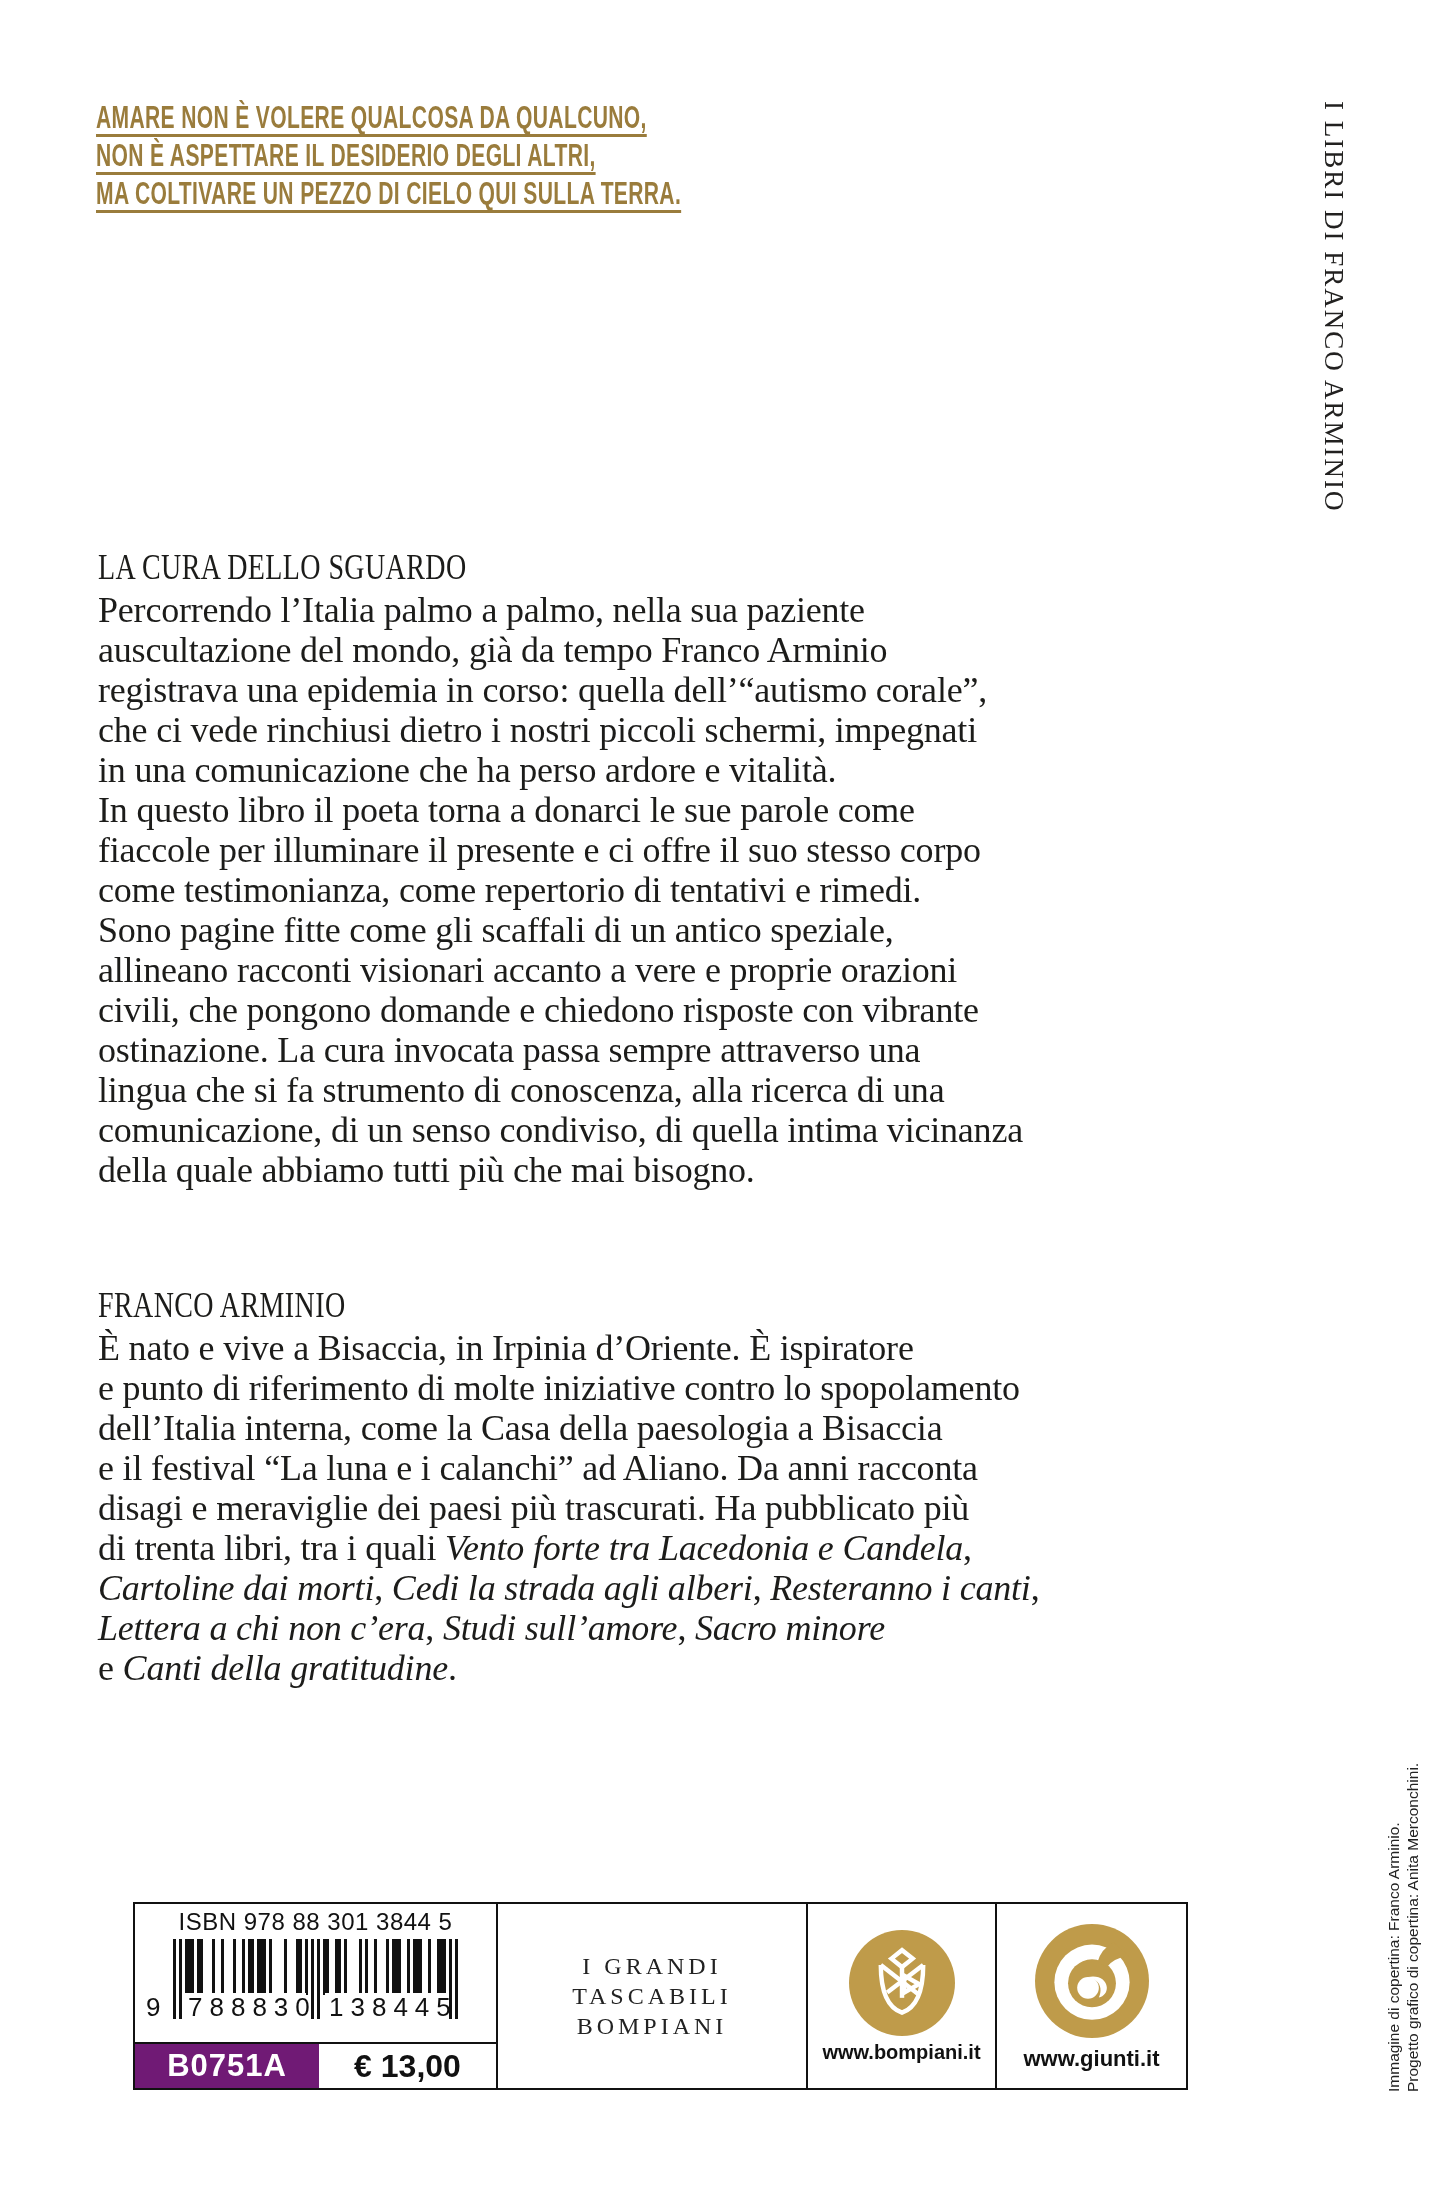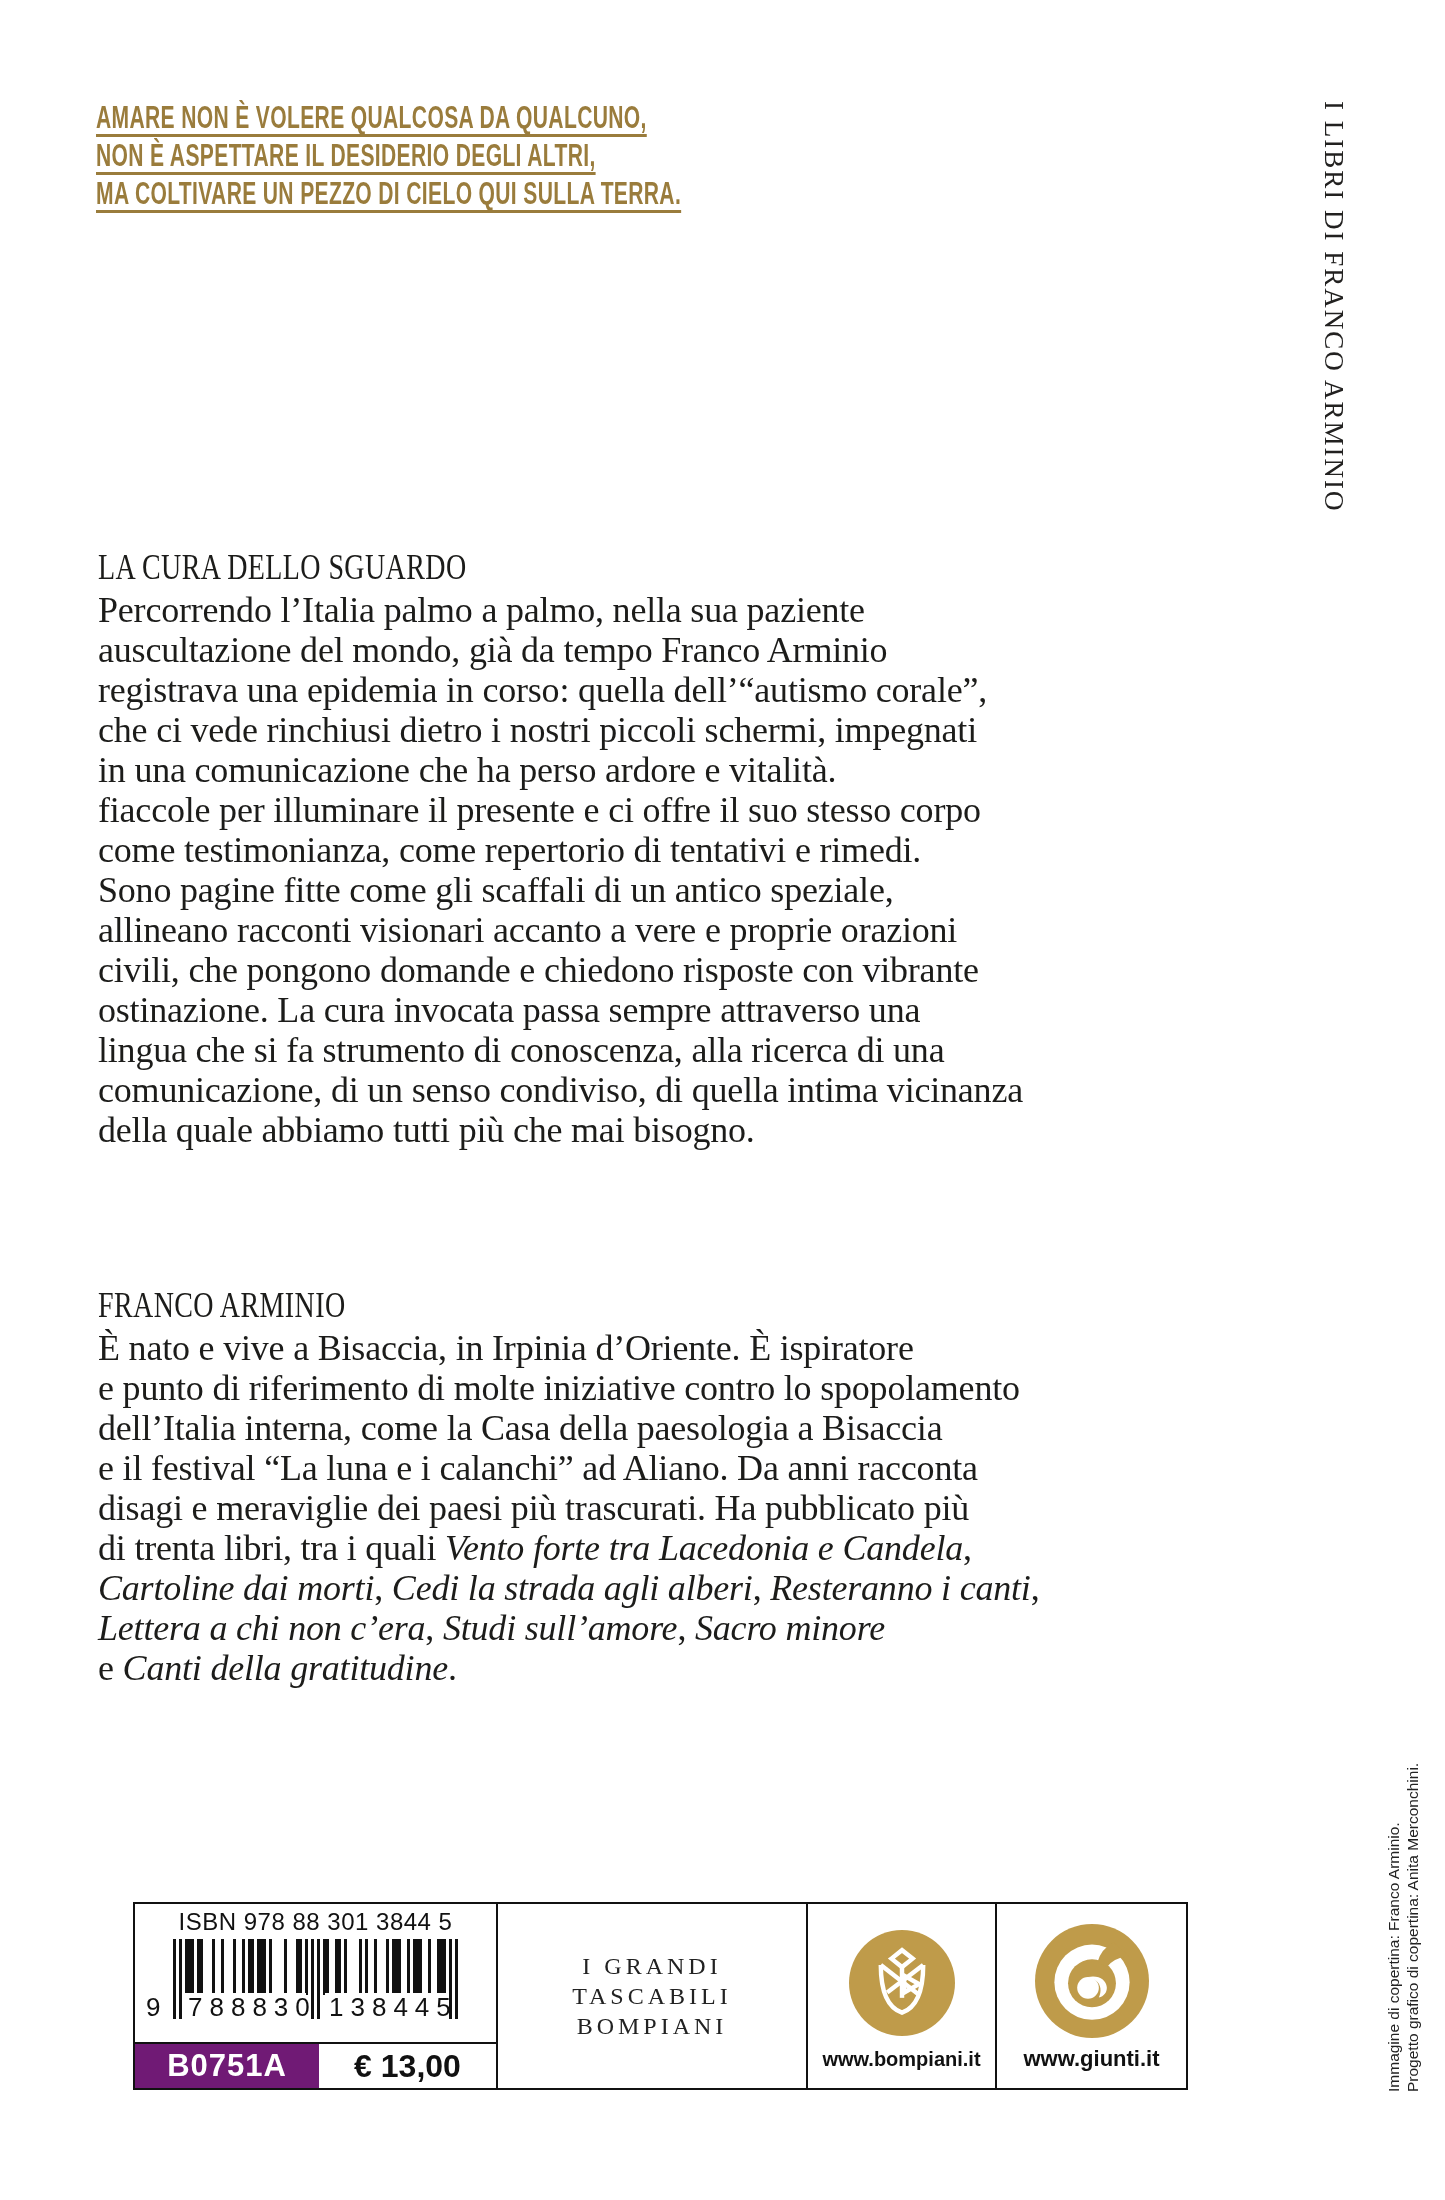--- a/index.html
+++ b/index.html
@@ -50,21 +50,21 @@
         font-family:"Liberation Sans",sans-serif;font-weight:bold;font-size:31px;letter-spacing:1px;}
   .price{flex:1;display:flex;align-items:center;justify-content:center;color:#111;
         font-family:"Liberation Sans",sans-serif;font-weight:bold;font-size:32px;}
 
   #series-box{display:flex;flex-direction:column;align-items:center;justify-content:center;}
   #series-box .line{font-size:24px;line-height:30px;letter-spacing:4px;color:#222;text-align:center;}
 
   .logo-cell{display:flex;flex-direction:column;align-items:center;justify-content:flex-start;}
   .logo-cell .url{font-family:"Liberation Sans",sans-serif;font-weight:bold;color:#111;}
   #bompiani-box svg{margin-top:26px;}
-  #bompiani-box .url{font-size:20px;margin-top:12px;}
+  #bompiani-box .url{font-size:20px;margin-top:5px;}
   #giunti-box svg{margin-top:20px;}
   #giunti-box .url{font-size:22px;margin-top:8px;}
 
   
   .credits{position:absolute;left:1384px;top:2092px;transform:rotate(-90deg);transform-origin:0 0;
         font-family:"Liberation Sans",sans-serif;font-size:15.5px;line-height:19px;color:#222;white-space:nowrap;}
 </style>
 </head>
 <body>
 
@@ -79,20 +79,21 @@
   <div class="spine">I LIBRI DI FRANCO ARMINIO</div>
 
   <section class="textblock" id="synopsis">
     <h2>LA CURA DELLO SGUARDO</h2>
     <div>
         <div class="line">Percorrendo l’Italia palmo a palmo, nella sua paziente</div>
         <div class="line">auscultazione del mondo, già da tempo Franco Arminio</div>
         <div class="line">registrava una epidemia in corso: quella dell’“autismo corale”,</div>
         <div class="line">che ci vede rinchiusi dietro i nostri piccoli schermi, impegnati</div>
         <div class="line">in una comunicazione che ha perso ardore e vitalità.</div>
+        <div class="line">In questo libro il poeta torna a donarci le sue parole come</div>
         <div class="line">fiaccole per illuminare il presente e ci offre il suo stesso corpo</div>
         <div class="line">come testimonianza, come repertorio di tentativi e rimedi.</div>
         <div class="line">Sono pagine fitte come gli scaffali di un antico speziale,</div>
         <div class="line">allineano racconti visionari accanto a vere e proprie orazioni</div>
         <div class="line">civili, che pongono domande e chiedono risposte con vibrante</div>
         <div class="line">ostinazione. La cura invocata passa sempre attraverso una</div>
         <div class="line">lingua che si fa strumento di conoscenza, alla ricerca di una</div>
         <div class="line">comunicazione, di un senso condiviso, di quella intima vicinanza</div>
         <div class="line">della quale abbiamo tutti più che mai bisogno.</div>
       </div>

